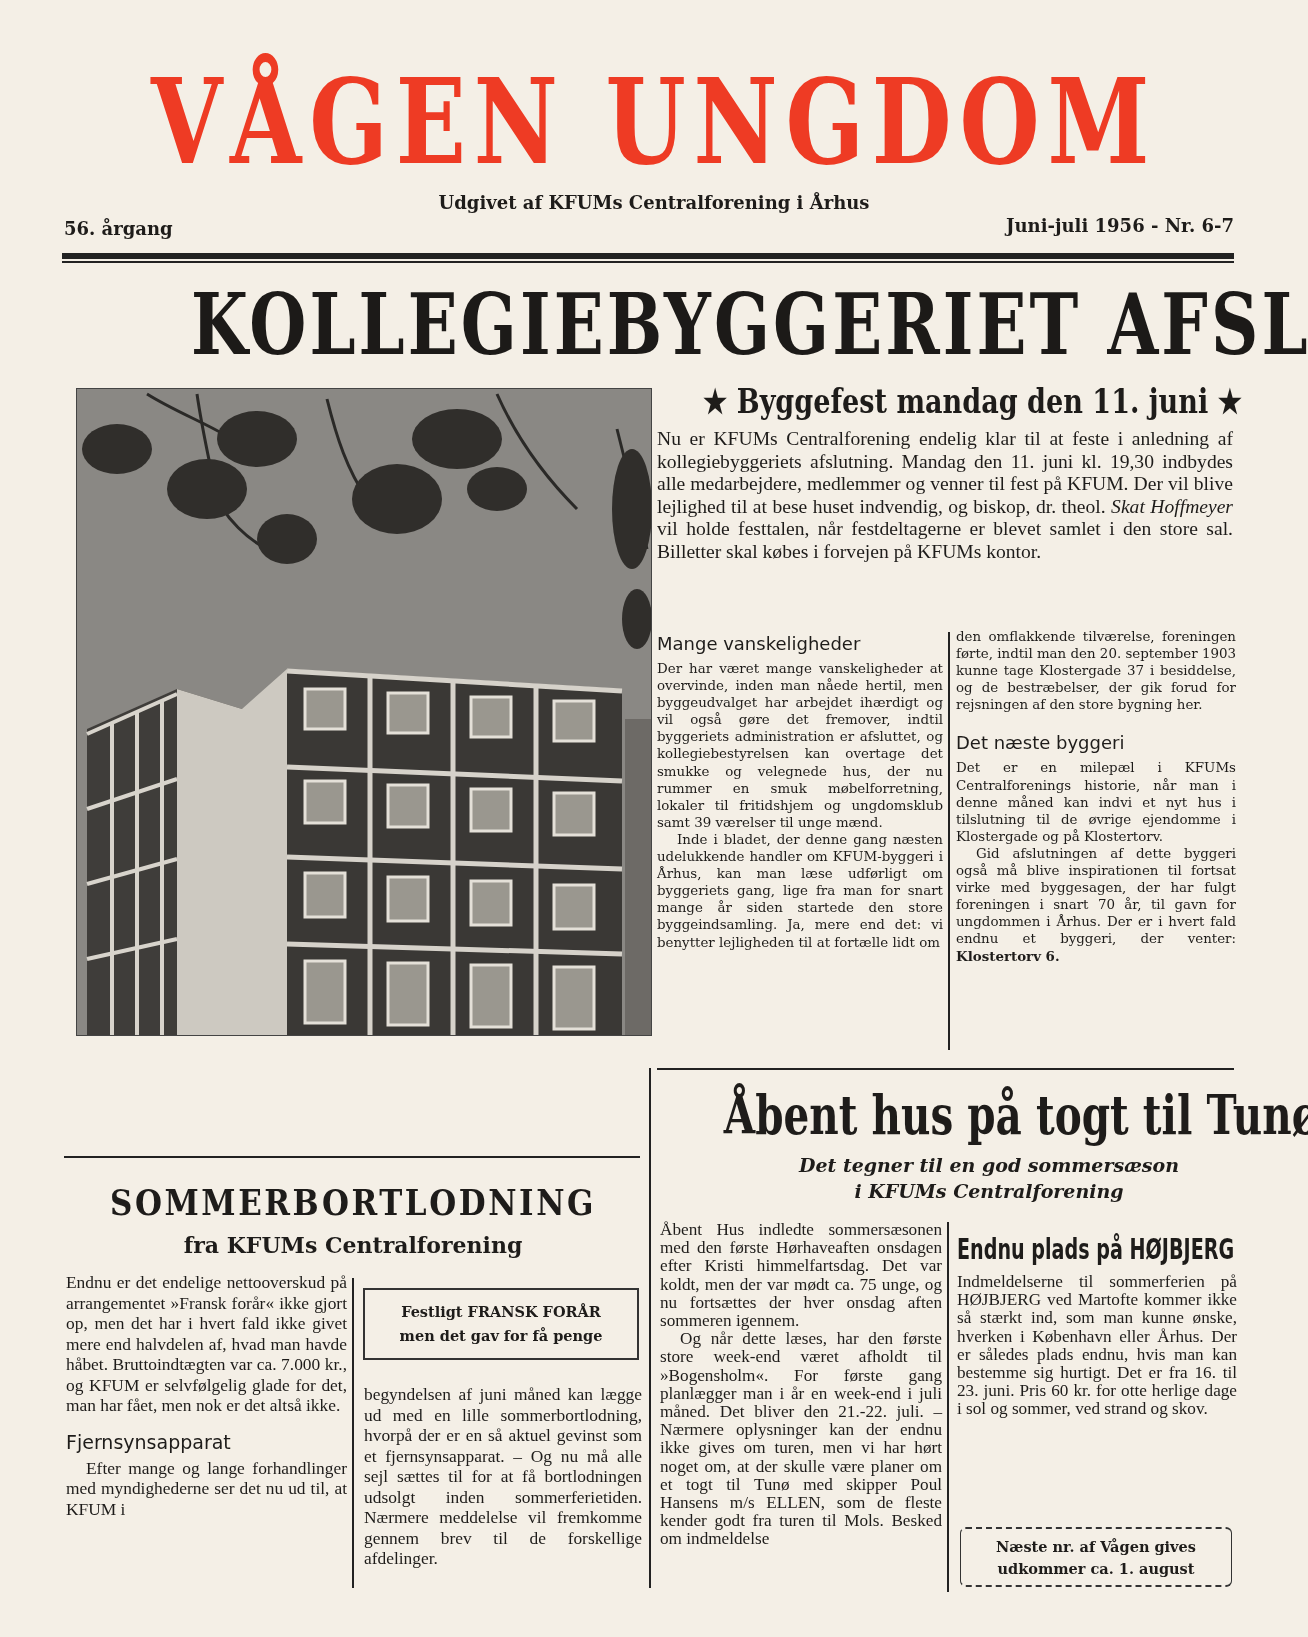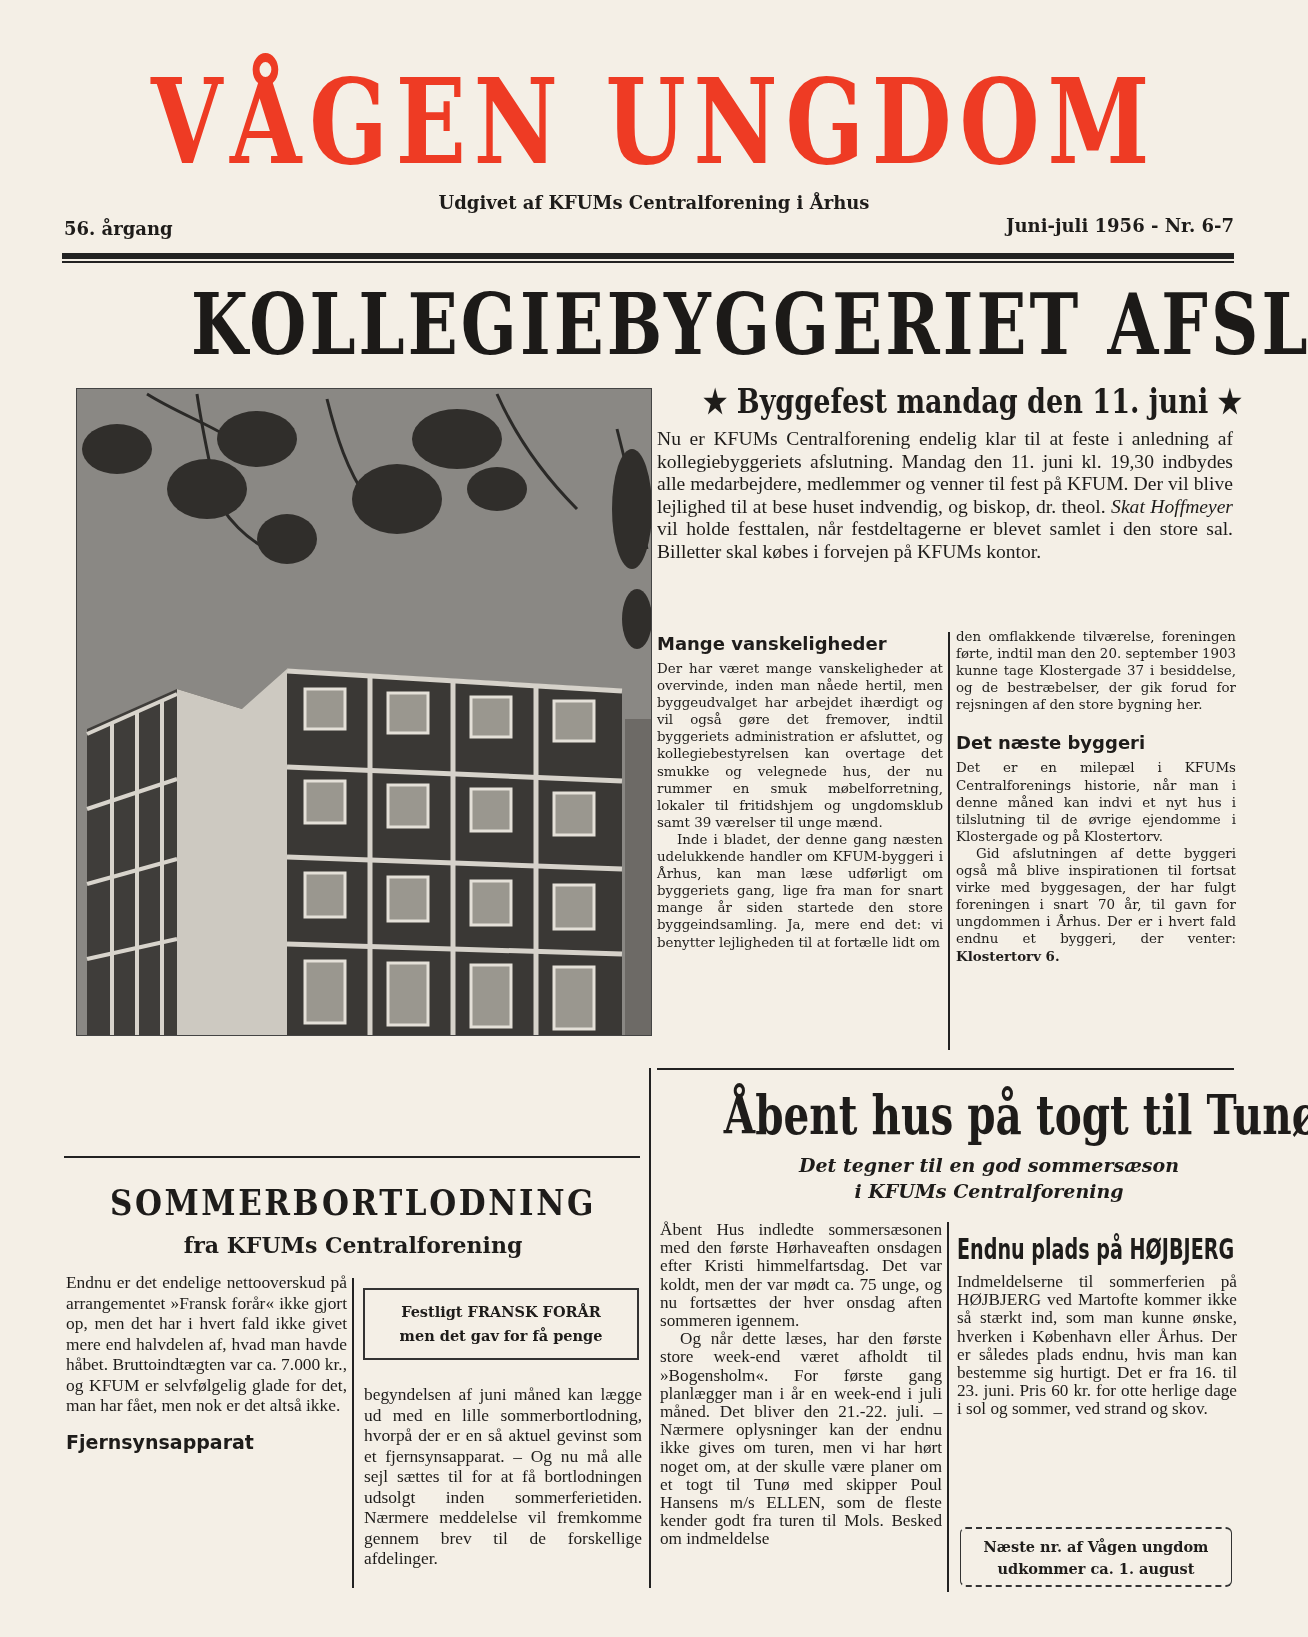--- a/index.html
+++ b/index.html
@@ -52,21 +52,21 @@
     transform: scaleX(0.82); transform-origin: center;
   }
   .lead {
     left: 657px; width: 576px; top: 428px;
     font-size: 19.6px; line-height: 22.6px; text-align: justify;
     font-family: "Liberation Serif", serif;
   }
   .lead i { font-style: italic; }
 
   .col { font-family: "DejaVu Serif", serif; font-size: 13.4px; line-height: 17.1px; text-align: justify; }
-  .col h3 { font-family: "DejaVu Sans", sans-serif; font-weight: bold; font-size: 18px; line-height: 24px; margin-bottom: 4px; text-align: left; }
+  .col h3 { font-family: "DejaVu Sans", sans-serif; font-weight: normal; font-size: 18px; line-height: 24px; margin-bottom: 4px; text-align: left; }
   .col p { text-indent: 0; }
   .col p.ind { text-indent: 20px; }
 
   .colA { left: 657px; top: 632px; width: 286px; }
   .colB { left: 956px; top: 628px; width: 280px; }
   .vrule1 { left: 948px; top: 632px; width: 2px; height: 418px; background: #222; }
 
   .hrule-mid { left: 657px; width: 577px; top: 1068px; height: 2px; background: #222; }
   .hrule-left { left: 64px; width: 576px; top: 1156px; height: 2px; background: #222; }
   .vrule-mid { left: 649px; top: 1068px; width: 2px; height: 520px; background: #222; }
@@ -238,29 +238,30 @@
 <div class="abs col colC">
   <p class="big" style="font-family:'Liberation Serif',serif;font-size:17.2px;line-height:18.2px;">Åbent Hus indledte sommersæsonen med den første Hørhaveaften onsdagen efter Kristi himmelfartsdag. Det var koldt, men der var mødt ca. 75 unge, og nu fortsættes der hver onsdag aften sommeren igennem.</p>
   <p class="ind" style="font-family:'Liberation Serif',serif;font-size:17.2px;line-height:18.2px;">Og når dette læses, har den første store week-end været afholdt til »Bogensholm«. For første gang planlægger man i år en week-end i juli måned. Det bliver den 21.-22. juli. – Nærmere oplysninger kan der endnu ikke gives om turen, men vi har hørt noget om, at der skulle være planer om et togt til Tunø med skipper Poul Hansens m/s ELLEN, som de fleste kender godt fra turen til Mols. Besked om indmeldelse</p>
 </div>
 <div class="abs vrule2"></div>
 <div class="abs col colD">
   <h3 class="cond">Endnu plads på HØJBJERG</h3>
   <p class="big">Indmeldelserne til sommerferien på HØJBJERG ved Martofte kommer ikke så stærkt ind, som man kunne ønske, hverken i København eller Århus. Der er således plads endnu, hvis man kan bestemme sig hurtigt. Det er fra 16. til 23. juni. Pris 60 kr. for otte herlige dage i sol og sommer, ved strand og skov.</p>
 </div>
 <div class="abs notice">
-  <div>Næste nr. af Vågen ungdom</div>
+  <div>Næste nr. af Vågen gives</div>
   <div>udkommer ca. 1. august</div>
 </div>
 
 <div class="abs sommer-title">SOMMERBORTLODNING</div>
 <div class="abs sommer-sub">fra KFUMs Centralforening</div>
 <div class="abs col colE">
   <p class="big">Endnu er det endelige nettooverskud på arrangementet »Fransk forår« ikke gjort op, men det har i hvert fald ikke givet mere end halvdelen af, hvad man havde håbet. Bruttoindtægten var ca. 7.000 kr., og KFUM er selvfølgelig glade for det, man har fået, men nok er det altså ikke.</p>
   <h3>Fjernsynsapparat</h3>
+  <p class="big ind">Efter mange og lange forhandlinger med myndighederne ser det nu ud til, at KFUM i</p>
 </div>
 <div class="abs vrule3"></div>
 <div class="abs boxF">
   <div>Festligt FRANSK FORÅR</div>
   <div>men det gav for få penge</div>
 </div>
 <div class="abs col colF">
   <p class="big">begyndelsen af juni måned kan lægge ud med en lille sommerbortlodning, hvorpå der er en så aktuel gevinst som et fjernsynsapparat. – Og nu må alle sejl sættes til for at få bortlodningen udsolgt inden sommerferietiden. Nærmere meddelelse vil fremkomme gennem brev til de forskellige afdelinger.</p>
 </div>
 

